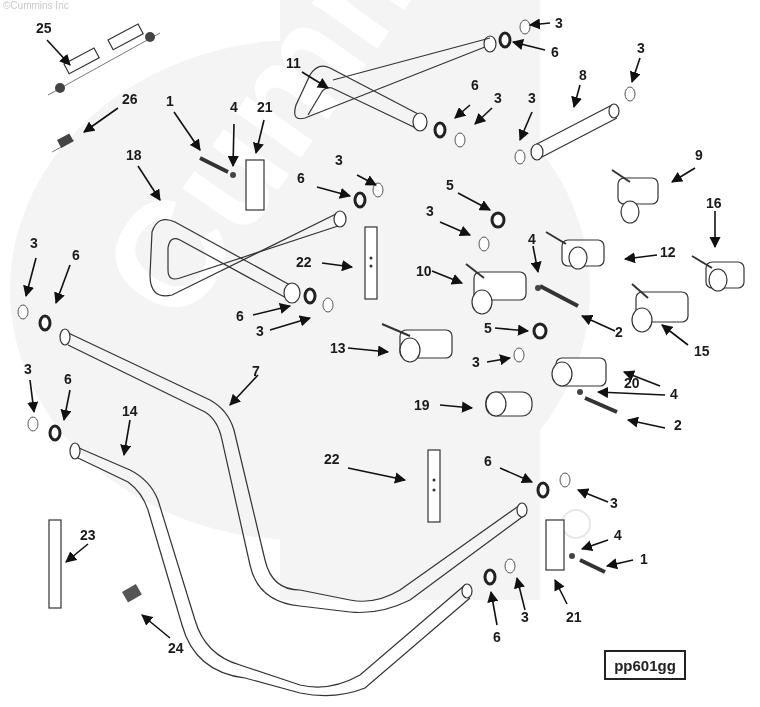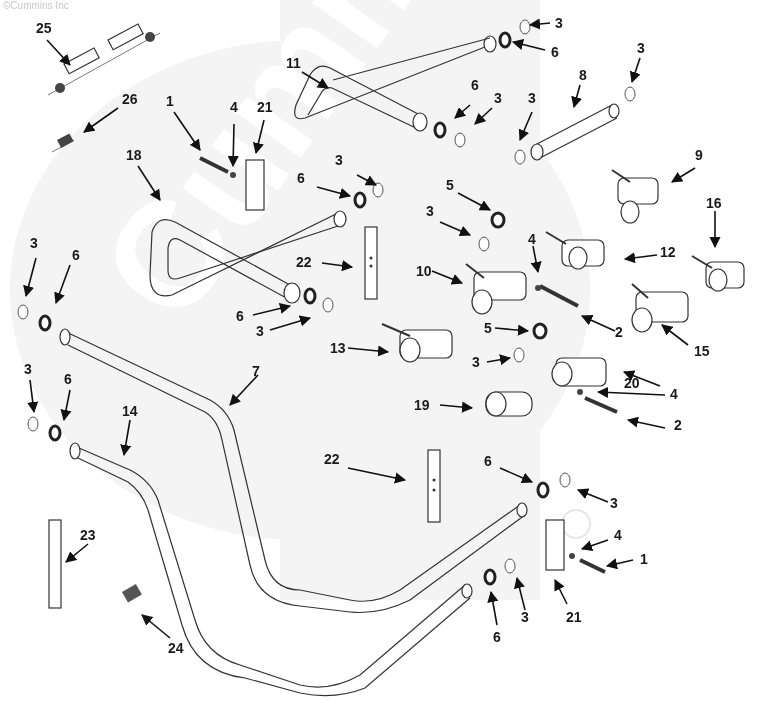--- a/index.html
+++ b/index.html
@@ -290,13 +290,16 @@
       <text class="callout" x="80" y="540">23</text>
       <text class="callout" x="614" y="540">4</text>
       <text class="callout" x="640" y="564">1</text>
       <text class="callout" x="521" y="622">3</text>
       <text class="callout" x="566" y="622">21</text>
       <text class="callout" x="493" y="642">6</text>
       <text class="callout" x="168" y="653">24</text>
     </g>
   </svg>
 
+  <div class="ref-box">
+    <span>pp601gg</span>
+  </div>
 </div>
 
 </body></html>

